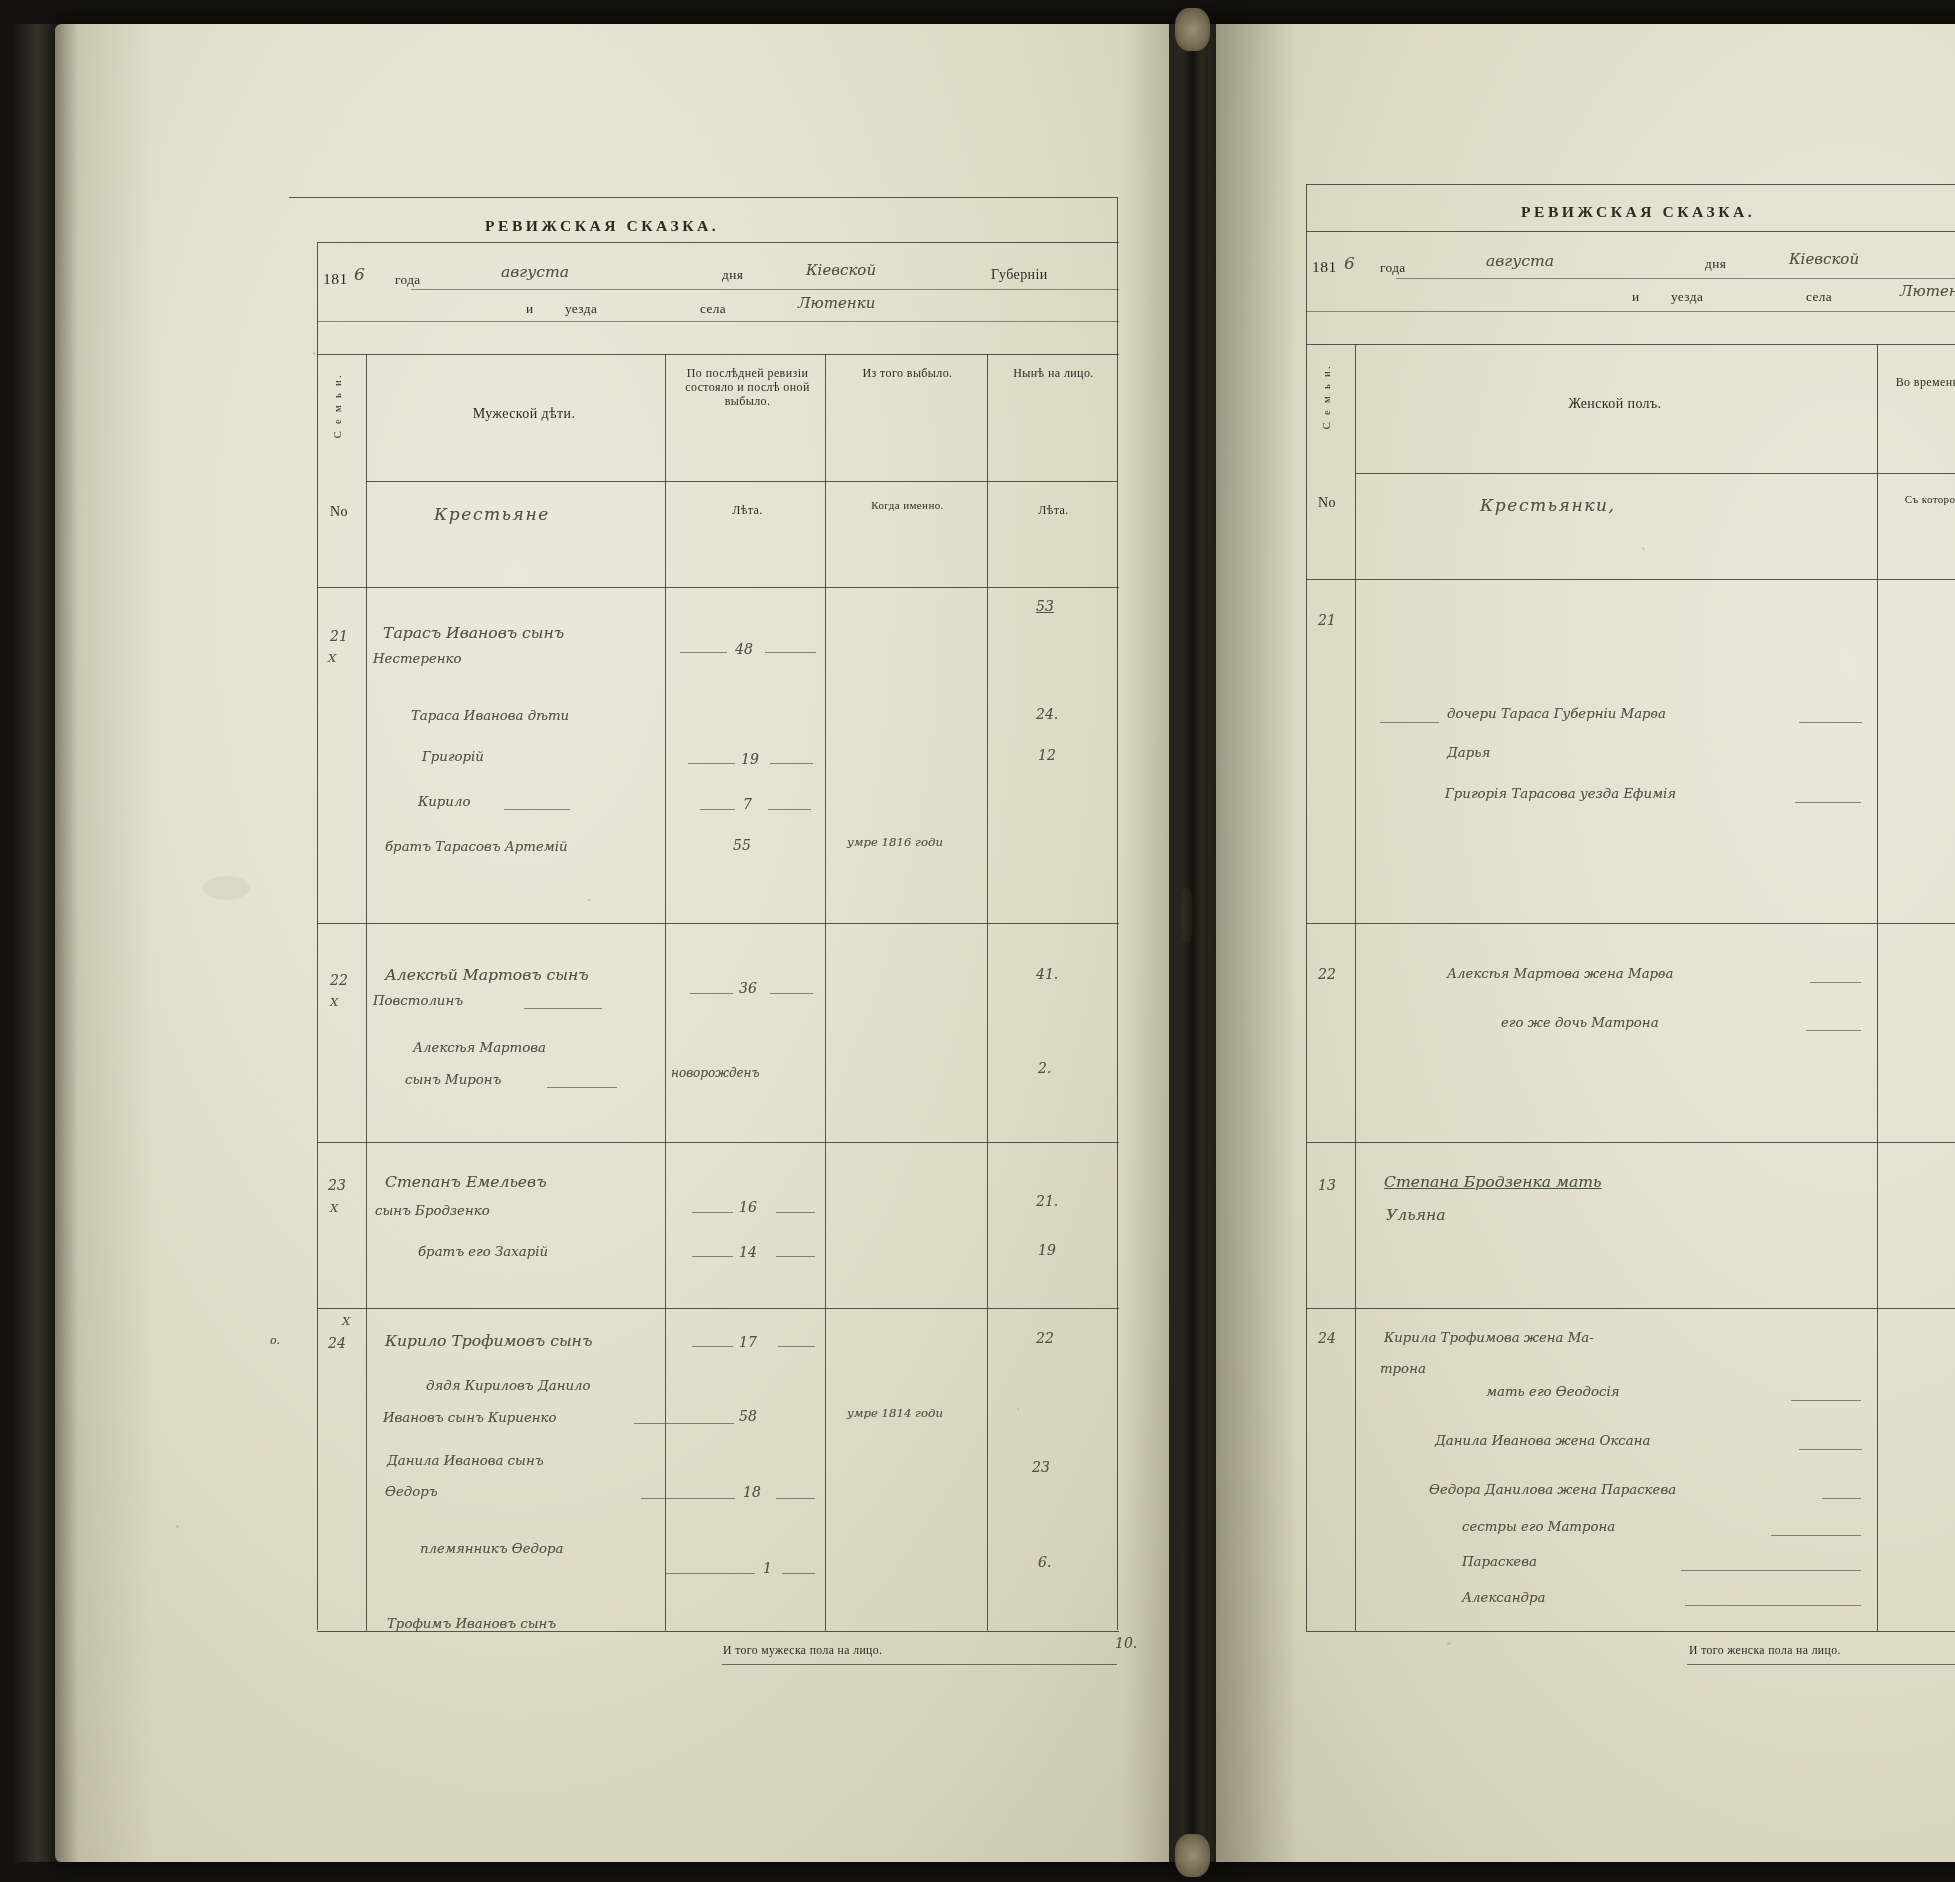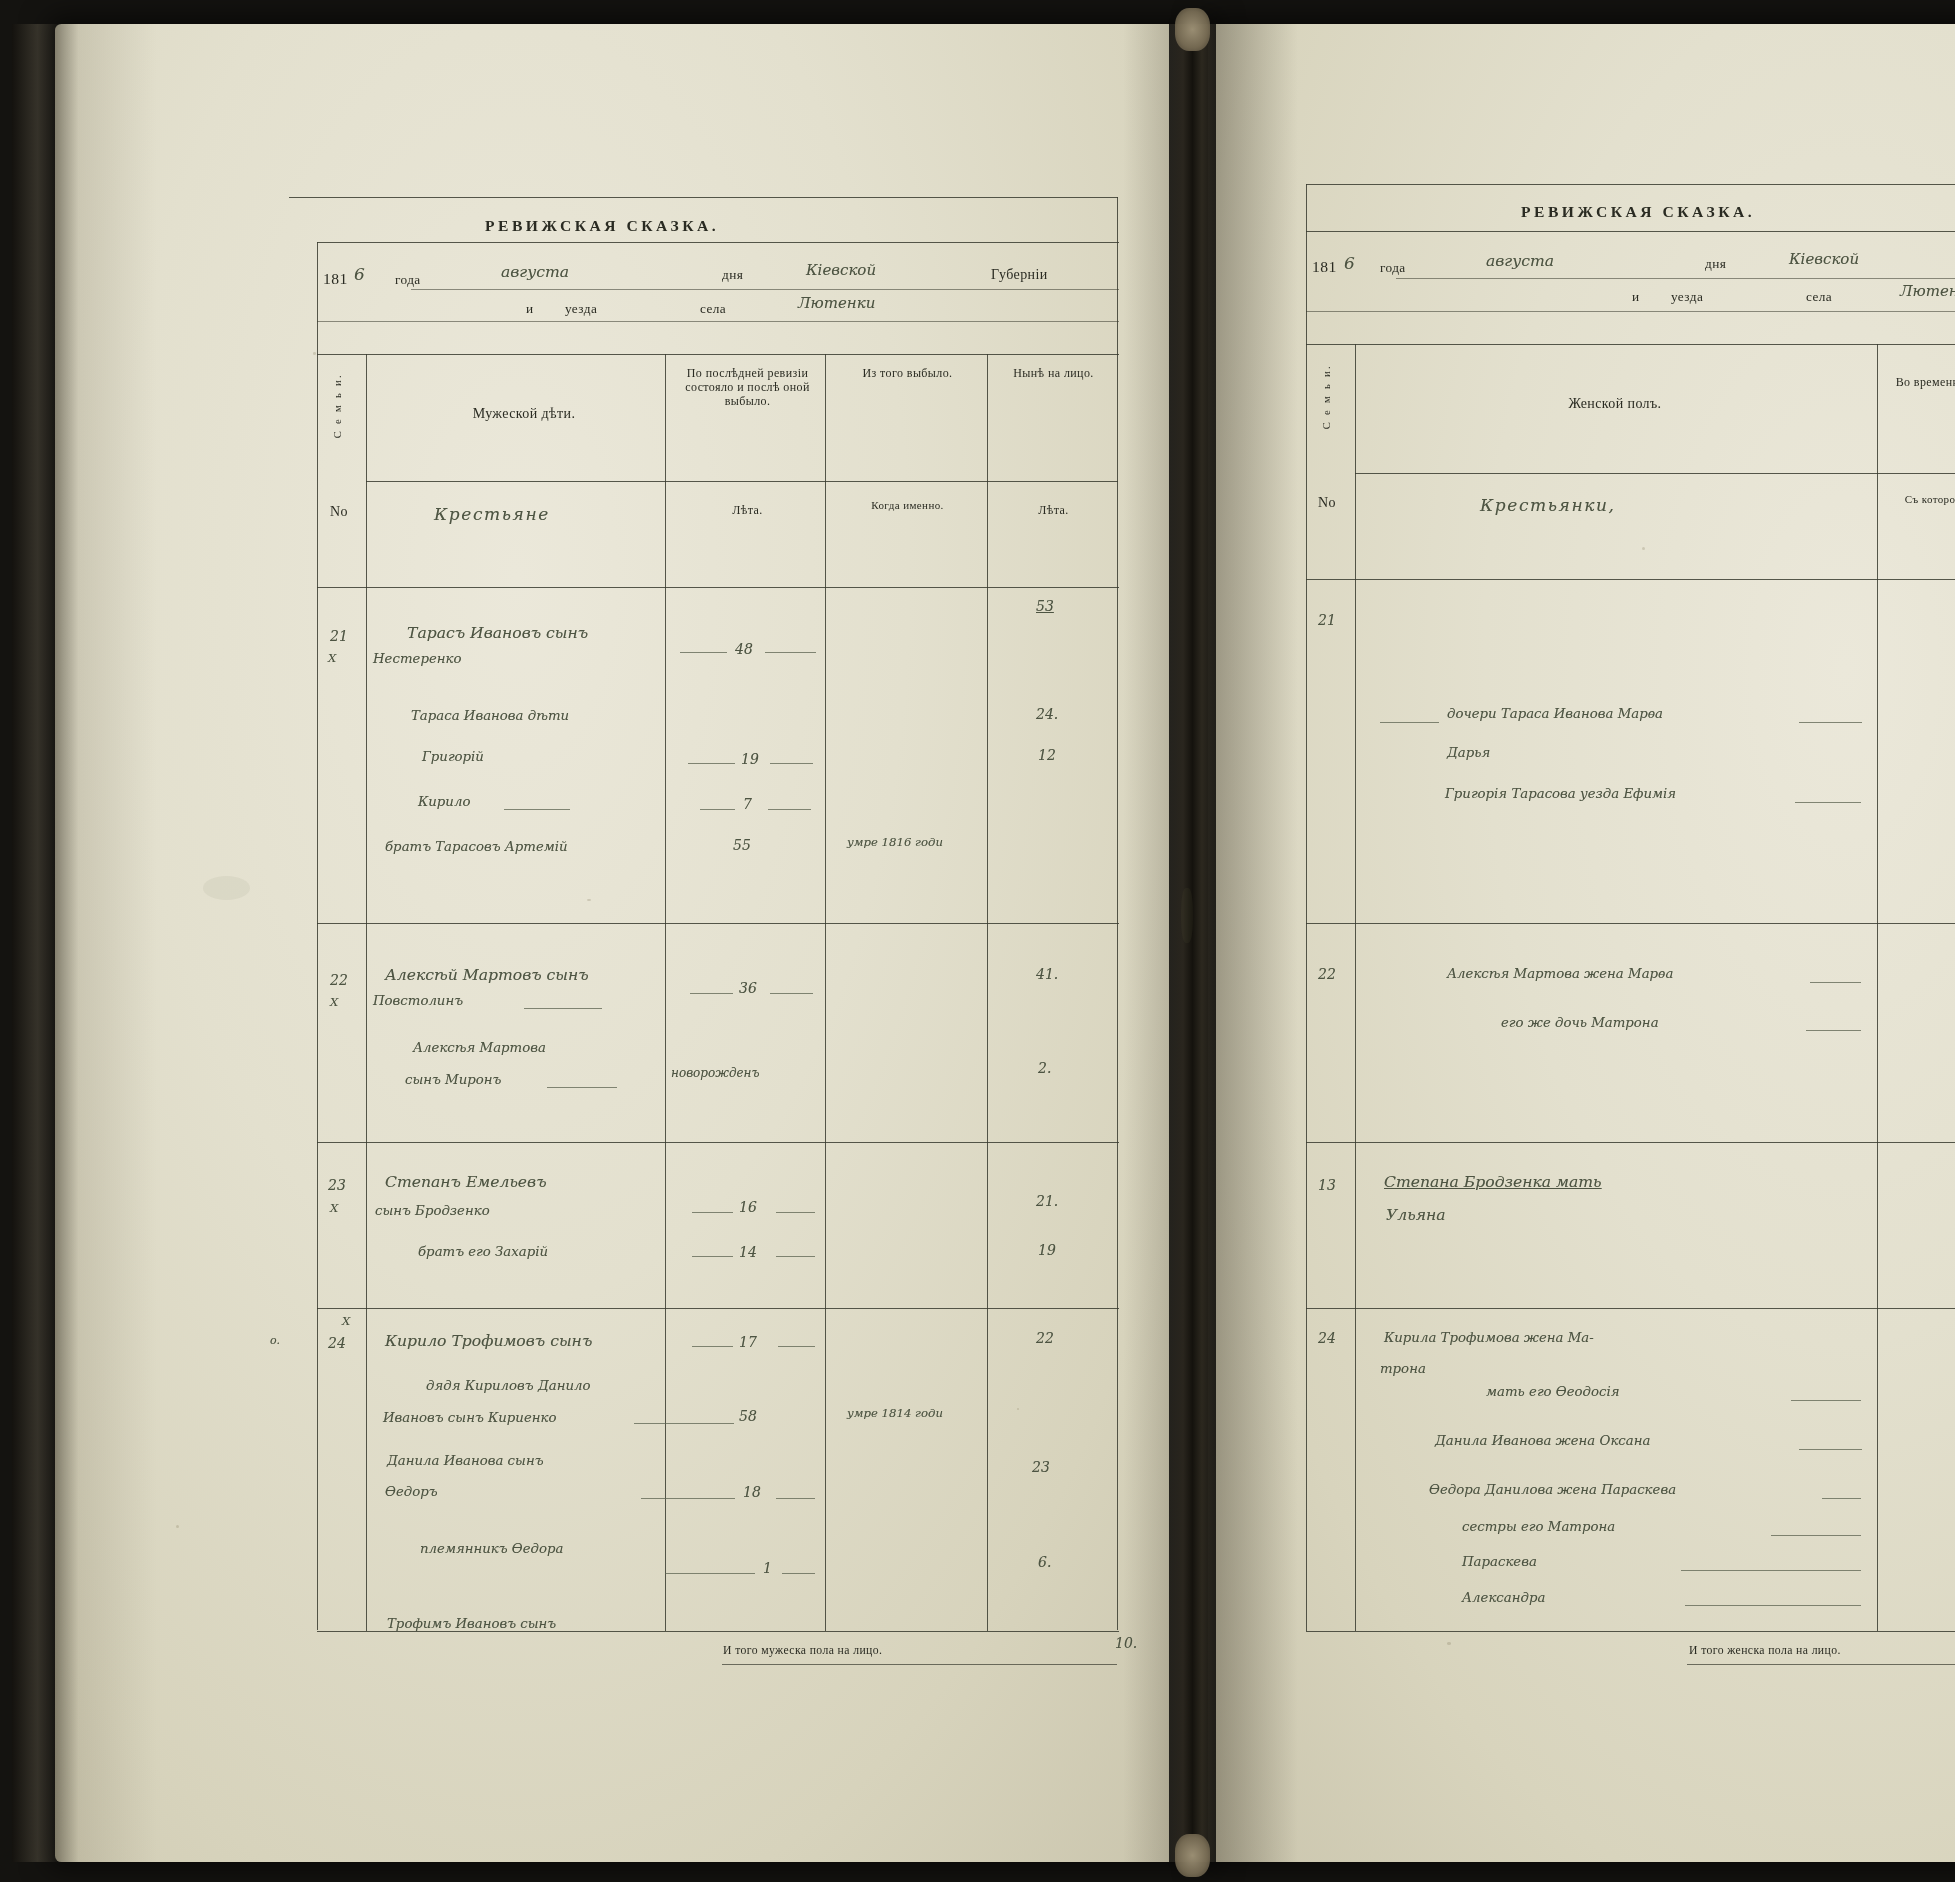--- a/index.html
+++ b/index.html
@@ -220,21 +220,21 @@
     <div class="hdr-label print" style="left:831px; top:366px; width:153px;">Из того выбыло.</div>
     <div class="hdr-label print small" style="left:831px; top:499px; width:153px;">Когда именно.</div>
     <div class="hdr-label print" style="left:993px; top:366px; width:121px;">Нынѣ на лицо.</div>
     <div class="hdr-label print" style="left:993px; top:503px; width:121px;">Лѣта.</div>
 
     <div class="frame-line hline" style="left:317px; top:923px; width:802px;"></div>
 
     <div class="cell-hand hand num" style="left:330px; top:628px;">21</div>
     <div class="cell-hand hand" style="left:328px; top:651px; font-size:11.7px;">X</div>
 
-    <div class="cell-hand hand big" style="left:407px; top:624px;">Тарасъ Ивановъ сынъ</div>
+    <div class="cell-hand hand big" style="left:383px; top:624px;">Тарасъ Ивановъ сынъ</div>
     <div class="cell-hand hand" style="left:373px; top:651px;">Нестеренко</div>
     <div class="cell-hand hand num" style="left:735px; top:641px;">48</div>
     <div class="dash" style="left:680px; top:652px; width:47px;"></div>
     <div class="dash" style="left:765px; top:652px; width:51px;"></div>
     <div class="cell-hand hand num" style="left:1036px; top:598px;text-decoration:underline;">53</div>
 
     <div class="cell-hand hand" style="left:411px; top:708px;">Тараса Иванова дѣти</div>
     <div class="cell-hand hand num" style="left:1036px; top:706px;">24.</div>
 
     <div class="cell-hand hand" style="left:422px; top:749px;">Григорiй</div>
@@ -360,21 +360,21 @@
     <div class="vert-label print" style="left:109px; top:364px;">С е м ь и.</div>
     <div class="print" style="position:absolute; left:106px; top:495px; font-size:14px;">No</div>
     <div class="hdr-label print" style="left:274px; top:397px; width:258px; font-size:14px;">Женской полъ.</div>
     <div class="hand" style="position:absolute; left:268px; top:495px; font-size:17px; letter-spacing:1.6px;">Крестьянки,</div>
     <div class="hdr-label print" style="left:671px; top:375px; width:153px;">Во временной отлучкѣ.</div>
     <div class="hdr-label print small" style="left:671px; top:493px; width:153px;">Съ которого времени.</div>
 
     <div class="frame-line hline" style="left:94px; top:923px; width:860px;"></div>
     <div class="cell-hand hand num" style="left:106px; top:612px;">21</div>
 
-    <div class="cell-hand hand" style="left:235px; top:706px;">дочери Тараса Иванова Марѳа</div>
+    <div class="cell-hand hand" style="left:235px; top:706px;">дочери Тараса Губернiи Марѳа</div>
     <div class="dash" style="left:168px; top:722px; width:59px;"></div>
     <div class="dash" style="left:587px; top:722px; width:63px;"></div>
 
     <div class="cell-hand hand" style="left:235px; top:745px;">Дарья</div>
 
     <div class="cell-hand hand" style="left:233px; top:786px;">Григорiя Тарасова уезда Ефимiя</div>
     <div class="dash" style="left:583px; top:802px; width:66px;"></div>
 
     <div class="frame-line hline" style="left:94px; top:1142px; width:860px;"></div>
     <div class="cell-hand hand num" style="left:106px; top:966px;">22</div>

